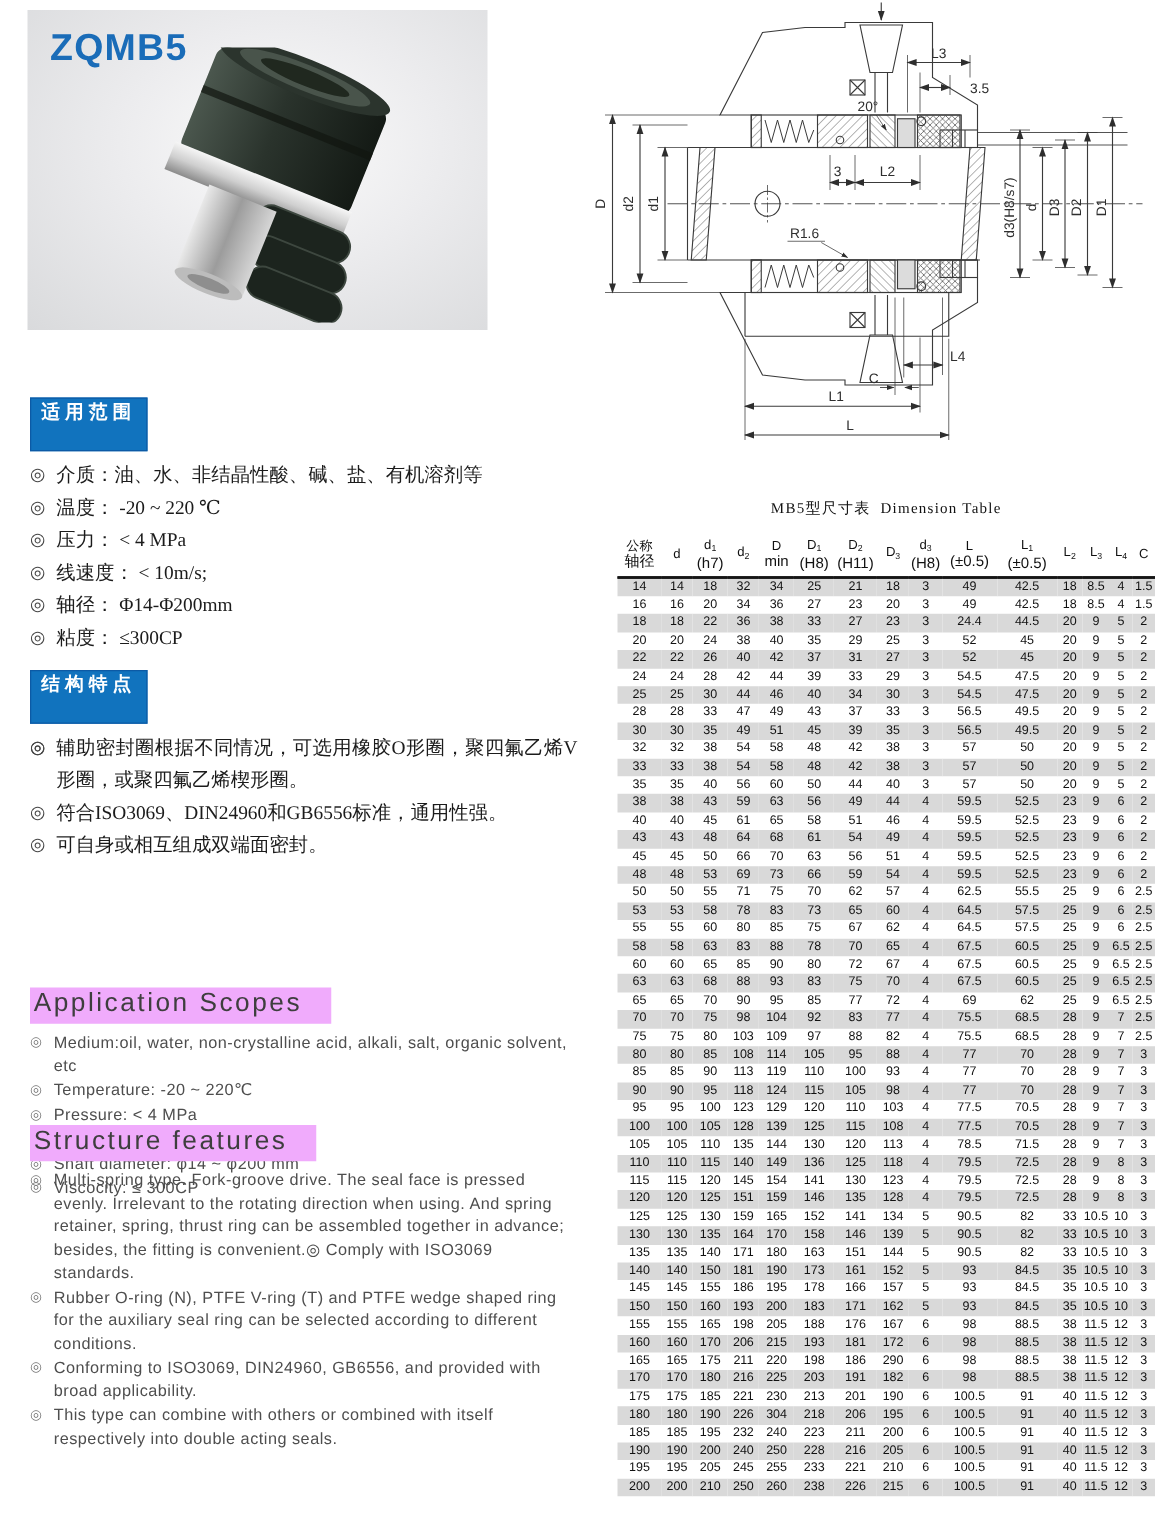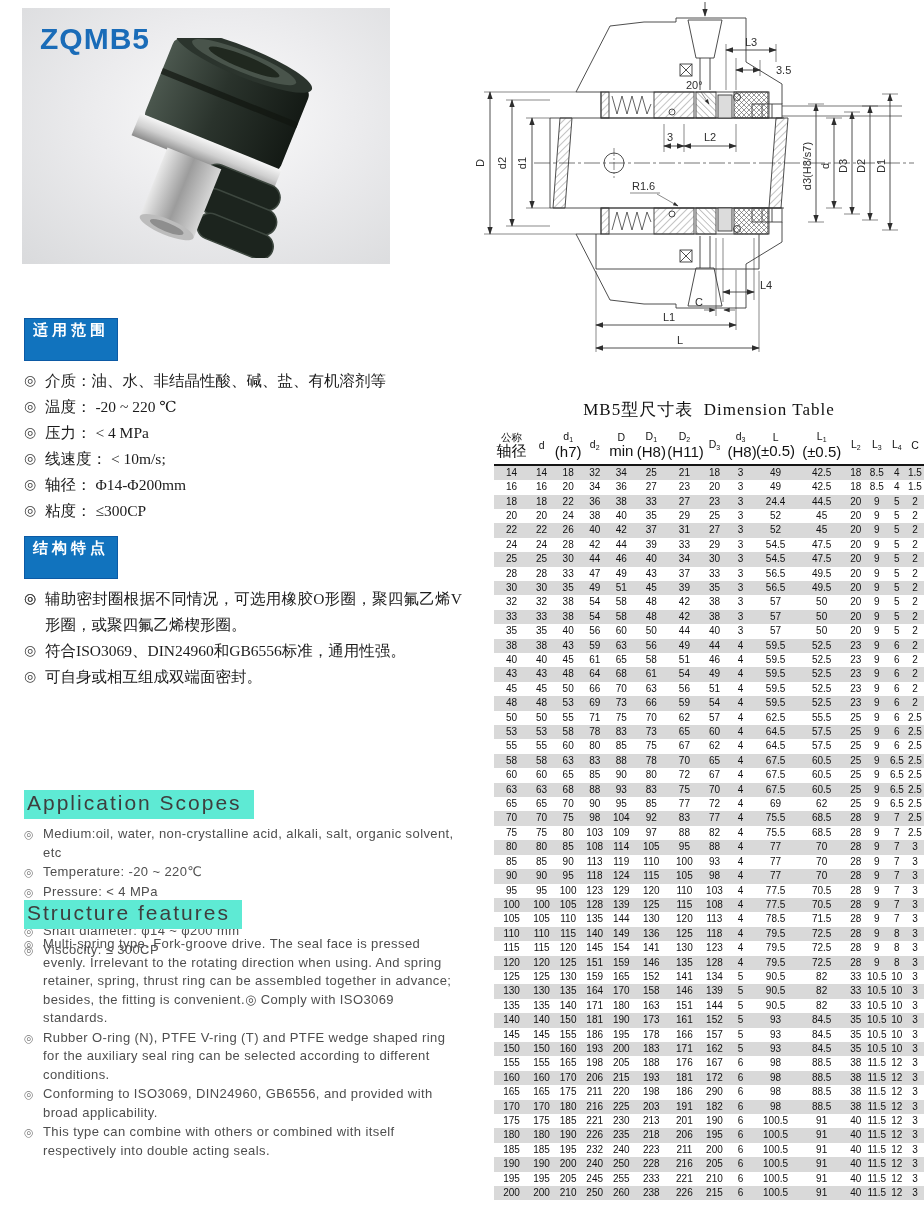--- a/index.html
+++ b/index.html
@@ -18,49 +18,49 @@
     font-size:30px; font-weight:bold; letter-spacing:1px; color:#1a6cb8;
   }
   .photo { position:absolute; left:70px; top:30px; }
   
   .sec { position:absolute; left:24px; width:438px; }
   .hdr-cn {
     display:inline-block; background:#1173be; border:1px solid #0c5aa5; color:#ffffff;
     font-weight:bold; font-size:15px; letter-spacing:4px; padding:1px 8px 20px 8px; line-height:20px;
   }
   .hdr-en {
-    display:inline-block; background:#5eead4; color:#3e3e3e;
-    font-size:21px; letter-spacing:2px; padding:0 12px 3px 3px; line-height:26px;
+    display:inline-block; background:#f0abfc; color:#3e3e3e;
+    font-size:21px; letter-spacing:2px; padding:0 23px 3px 3px; line-height:26px;
   }
   ul.cnlist { list-style:none; margin-top:7px; font-family:"Liberation Serif","DejaVu Serif",serif;
     font-size:15.5px; color:#1b1b1b; }
   ul.cnlist li { position:relative; padding-left:21px; line-height:26px; text-align:justify; }
   ul.cnlist .blt { position:absolute; left:0; top:0; color:#444; font-size:14px; }
   ul.enlist { list-style:none; margin-top:6px; font-size:13px; color:#4e4e4e; letter-spacing:.4px; }
   ul.enlist li { position:relative; padding-left:19px; line-height:18.5px; margin-bottom:1px; }
   ul.enlist .blt { position:absolute; left:0; top:0; color:#767676; font-size:11px; }
   
   .drawing { position:absolute; left:464px; top:0px; }
   .drawing text { font-family:"Liberation Sans","DejaVu Sans",sans-serif; font-size:11px; fill:#2e2e2e; }
   .drawing text.rot { font-size:11px; }
   
   .tbl-title {
     position:absolute; left:494px; top:398px; width:430px; text-align:center;
-    font-family:"Liberation Serif","DejaVu Serif",serif; font-size:17px; color:#111; letter-spacing:1px;
+    font-family:"Liberation Serif","DejaVu Serif",serif; font-size:12px; color:#111; letter-spacing:1px;
   }
   table.dims {
     position:absolute; left:494px; top:428px; width:430px;
     border-collapse:collapse; table-layout:fixed; text-align:center;
     font-size:10px; color:#111;
   }
   table.dims thead th {
     font-weight:normal; font-size:10.5px; line-height:1.08; vertical-align:middle;
     padding:3px 0 4px 0; border-bottom:2.5px solid #151515;
   }
-  table.dims thead th .l2 { display:block; font-size:15px; }
+  table.dims thead th .l2 { display:block; font-size:12px; }
   table.dims sub { font-size:7px; vertical-align:-2px; }
   table.dims tbody td { height:14.4px; line-height:14.4px; padding:0; font-size:10px; white-space:nowrap; }
   table.dims tbody tr:nth-child(odd) { background:#d9d9d9; }
 </style>
 </head>
 <body>
 
 <div class="page">
 
   <div class="panel">
@@ -1115,21 +1115,21 @@
           <td>40</td>
           <td>11.5</td>
           <td>12</td>
           <td>3</td>
         </tr>
         <tr>
           <td>180</td>
           <td>180</td>
           <td>190</td>
           <td>226</td>
-          <td>235</td>
+          <td>304</td>
           <td>218</td>
           <td>206</td>
           <td>195</td>
           <td>6</td>
           <td>100.5</td>
           <td>91</td>
           <td>40</td>
           <td>11.5</td>
           <td>12</td>
           <td>3</td>

